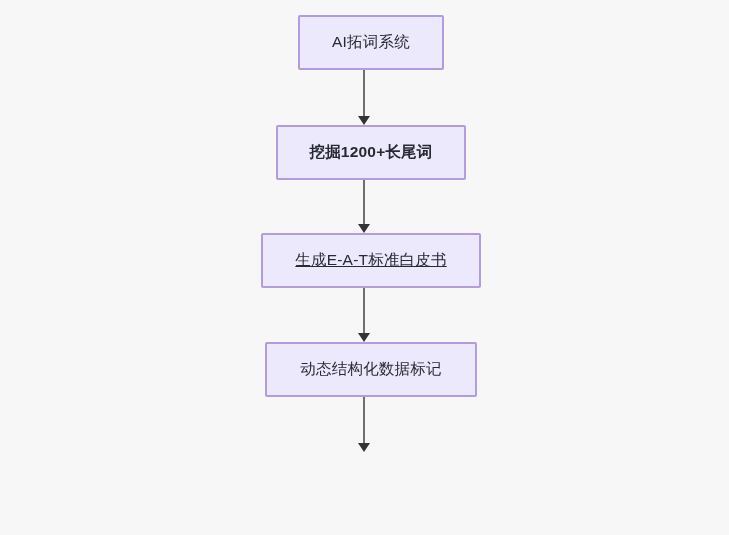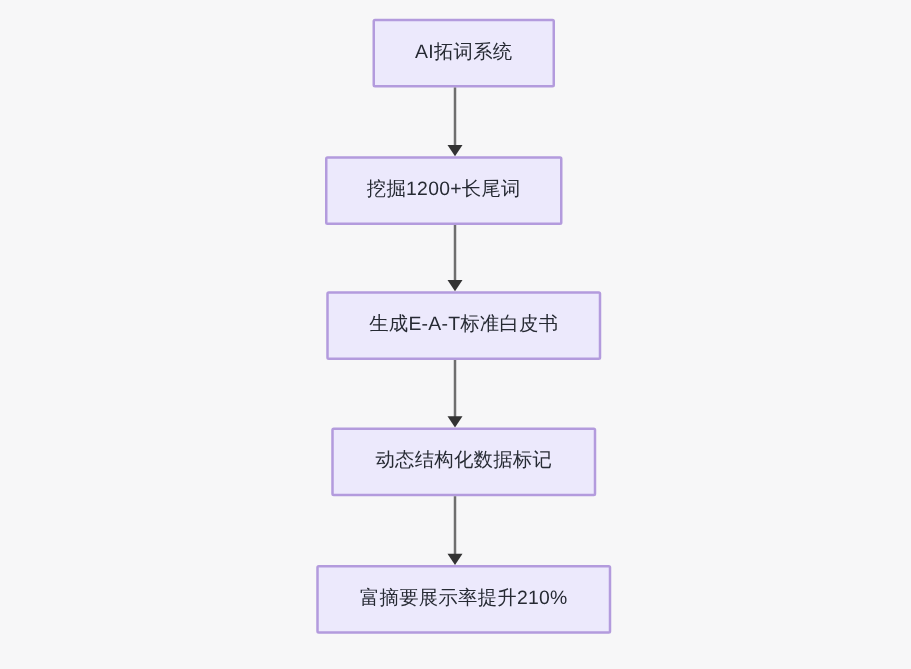--- a/index.html
+++ b/index.html
@@ -65,44 +65,41 @@
 
   <div class="node" id="node-1" style="left:298px; top:15px; width:146px; height:55px;">
     <span class="node-label">AI拓词系统</span>
   </div>
 
   <div class="connector" style="left:357px; top:70px; height:55px;">
     <div class="connector-line"></div>
     <div class="connector-head"></div>
   </div>
 
-  <div class="node" id="node-2" style="left:260px; top:125px; width:190px; height:55px;">
+  <div class="node" id="node-2" style="left:276px; top:125px; width:190px; height:55px;font-weight:bold;">
     <span class="node-label">挖掘1200+长尾词</span>
   </div>
 
   <div class="connector" style="left:357px; top:180px; height:53px;">
     <div class="connector-line"></div>
     <div class="connector-head"></div>
   </div>
 
-  <div class="node" id="node-3" style="left:261px; top:233px; width:220px; height:55px;">
+  <div class="node" id="node-3" style="left:261px; top:233px; width:220px; height:55px;text-decoration:underline;">
     <span class="node-label">生成E-A-T标准白皮书</span>
   </div>
 
   <div class="connector" style="left:357px; top:288px; height:54px;">
     <div class="connector-line"></div>
     <div class="connector-head"></div>
   </div>
 
   <div class="node" id="node-4" style="left:265px; top:342px; width:212px; height:55px;align-items:center;">
     <span class="node-label">动态结构化数据标记</span>
   </div>
 
   <div class="connector" style="left:357px; top:397px; height:55px;">
     <div class="connector-line"></div>
     <div class="connector-head"></div>
   </div>
 
-  <div class="node" id="node-5" style="left:253px; top:452px; width:236px; height:55px;">
-    <span class="node-label">富摘要展示率提升210%</span>
-  </div>
 
 </div>
 
 </body></html>

